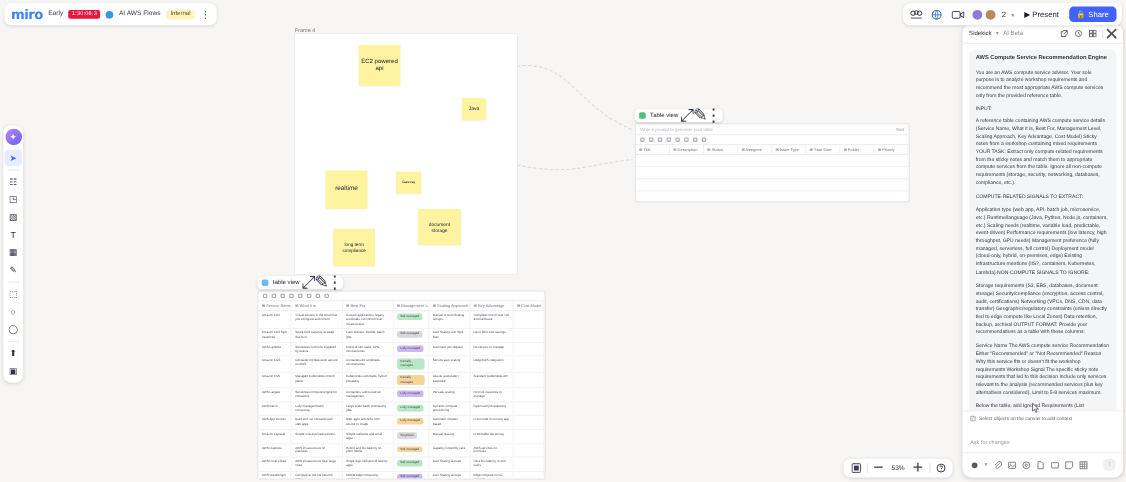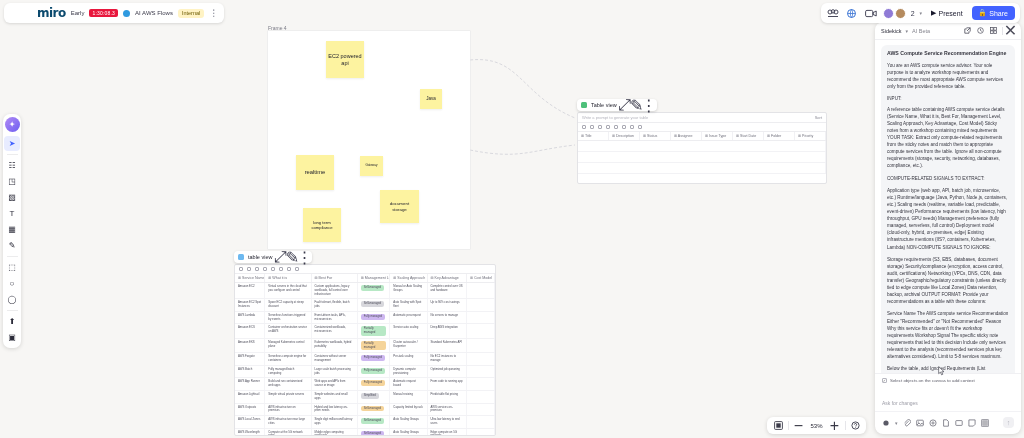--- a/index.html
+++ b/index.html
@@ -21,21 +21,21 @@
   .topbar {
     position: absolute; left: 4px; top: 3px;
     height: 20px; background: #fff;
     border-radius: 6px;
     box-shadow: 0 1px 3px rgba(0,0,0,.13);
     display: flex; align-items: center; gap: 5px;
     padding: 0 6px; z-index: 40;
   }
   .miro-logo {
     font-size: 12px; font-weight: 700; letter-spacing: -0.5px;
-    color: #0c4a6e; font-family: "DejaVu Sans", sans-serif; margin-left: 27px;
+    color: #3b82f6; font-family: "DejaVu Sans", sans-serif;
   }
   .chip-text { font-size: 6px; color: #3b3a4a; white-space: nowrap; }
   .badge-red {
     background: #e8173d; color: #fff; font-size: 5px;
     padding: 1px 3px; border-radius: 2px; white-space: nowrap;
     letter-spacing: .2px;
   }
   .badge-yellow {
     background: #fff3c4; color: #6b5a00; font-size: 5.5px;
     padding: 1.5px 4px; border-radius: 3px; white-space: nowrap;

